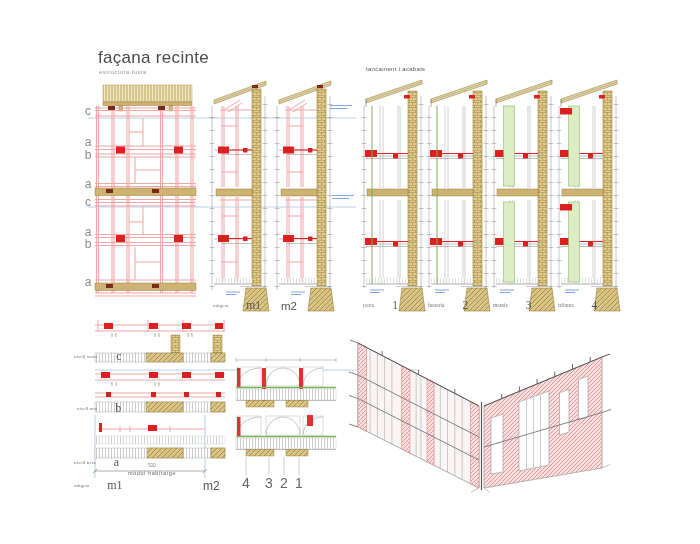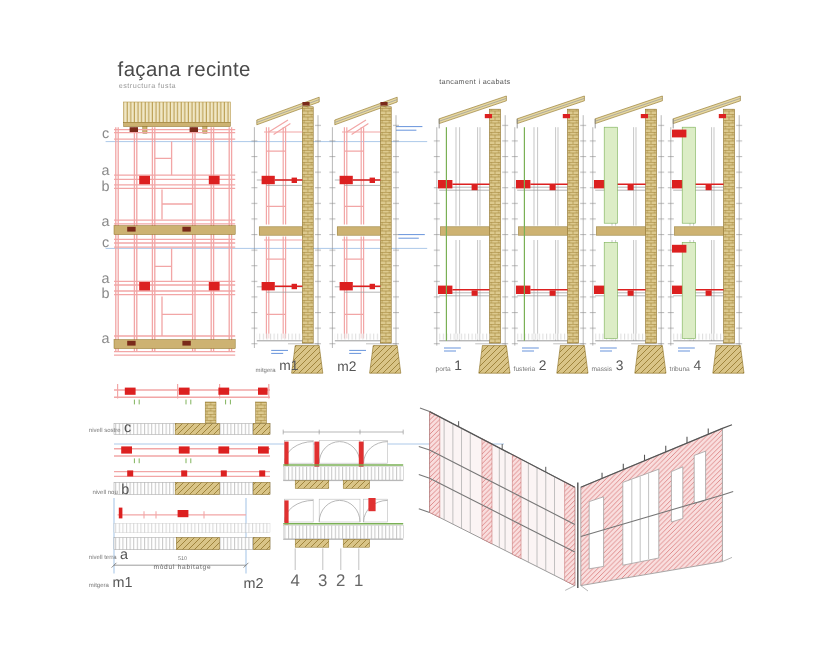--- a/index.html
+++ b/index.html
@@ -3,21 +3,21 @@
 <meta charset="utf-8">
 <style>
   html,body{margin:0;padding:0;background:#fff;}
   #canvas{position:relative;width:700px;height:516px;background:#fff;overflow:hidden;
           font-family:"Liberation Sans",sans-serif;}
   #canvas svg{position:absolute;left:0;top:0;}
   .lbl{position:absolute;color:#555;line-height:1;white-space:nowrap;}
   .title{font-size:17px;color:#4a4a4a;letter-spacing:.3px;}
   .sub{font-size:6px;color:#999;letter-spacing:.4px;}
   .lvl{font-size:12px;color:#8a8a8a;width:14px;text-align:center;}
-  .pair{display:flex;align-items:flex-end;gap:3px;}
+  .pair{display:flex;align-items:center;gap:18px;font-family:Liberation Serif, serif;}
   .w5{font-size:5px;color:#777;}
   .w55{font-size:5.5px;color:#777;}
   .n11{font-size:11.5px;color:#555;}
   .n12{font-size:12px;color:#555;}
   .gtitle{font-size:6px;color:#555;letter-spacing:.3px;}
   .dimv{font-size:4.5px;color:#777;width:28px;text-align:center;}
   .diml{font-size:5.5px;color:#666;width:70px;text-align:center;letter-spacing:.6px;}
   .co{font-size:14px;color:#666;width:12px;text-align:center;}
 </style>
 </head>

